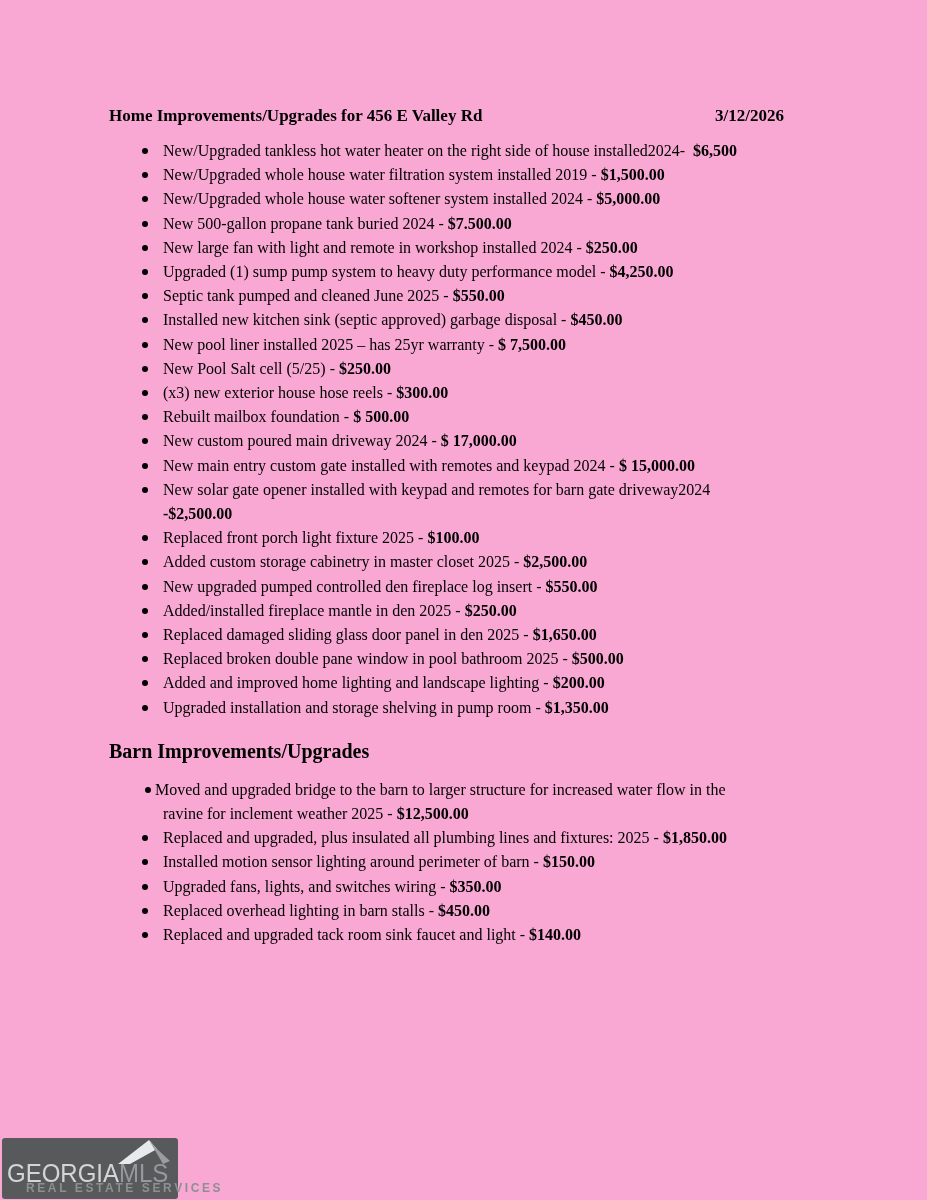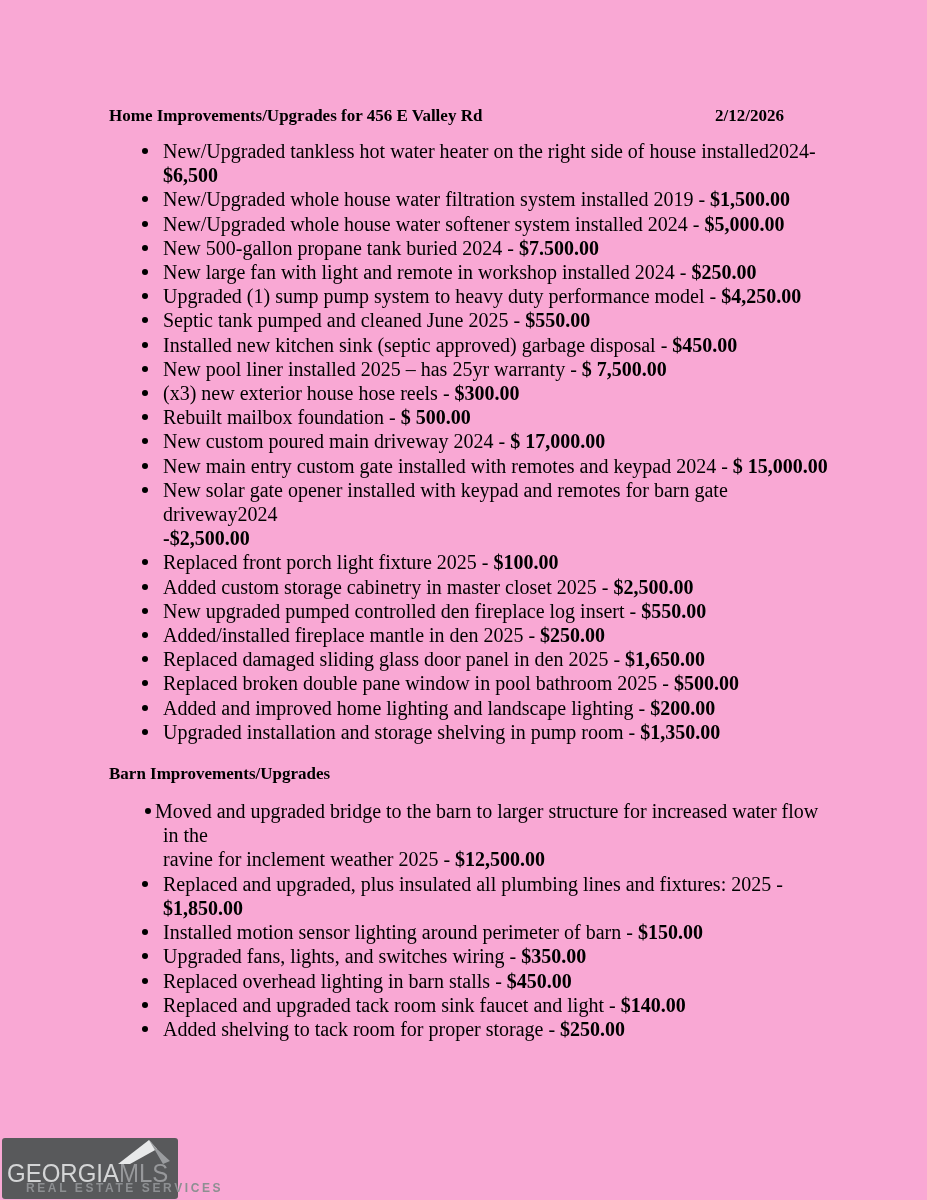--- a/index.html
+++ b/index.html
@@ -16,21 +16,21 @@
     justify-content:space-between;
     align-items:baseline;
     padding:106px 143px 0 109px;
     font-size:17px;
     font-weight:bold;
   }
   ul.item-list {
     list-style:none;
     margin:13px 0 0 0;
     padding:0 95px 0 109px;
-    font-size:20px;
+    font-size:16px;
     line-height:24.2px;
   }
   ul.item-list li {
     position:relative;
     padding-left:54px;
     white-space:pre-wrap;
   }
   ul.item-list li::before {
     content:"";
     position:absolute;
@@ -39,21 +39,21 @@
     background:#000;
     border-radius:50%;
   }
   ul.item-list li.tight {
     text-indent:-8px;
   }
   ul.item-list li.tight::before { left:36px; }
   ul.item-list b { font-weight:bold; }
   .section-heading {
     margin:20px 0 0 109px;
-    font-size:17px;
+    font-size:20px;
     font-weight:bold;
   }
   ul.item-list.barn { margin-top:15px; }
   
   .mls-logo {
     position:absolute;
     left:2px; bottom:1px;
     width:176px; height:61px;
     border-radius:3px;
     font-family:"Liberation Sans", sans-serif;
@@ -81,33 +81,34 @@
     white-space:nowrap;
   }
 </style>
 </head>
 <body>
 
 <div class="page">
 
   <div class="doc-header">
     <span>Home Improvements/Upgrades for 456 E Valley Rd</span>
-    <span>2/12/2026</span>
+    <span>3/12/2026</span>
   </div>
 
   <ul class="item-list">
     <li><span>New/Upgraded tankless hot water heater on the right side of house installed2024-  </span><b>$6,500</b></li>
     <li><span>New/Upgraded whole house water filtration system installed 2019 - </span><b>$1,500.00</b></li>
     <li><span>New/Upgraded whole house water softener system installed 2024 - </span><b>$5,000.00</b></li>
     <li><span>New 500-gallon propane tank buried 2024 - </span><b>$7.500.00</b></li>
     <li><span>New large fan with light and remote in workshop installed 2024 - </span><b>$250.00</b></li>
     <li><span>Upgraded (1) sump pump system to heavy duty performance model - </span><b>$4,250.00</b></li>
     <li><span>Septic tank pumped and cleaned June 2025 - </span><b>$550.00</b></li>
     <li><span>Installed new kitchen sink (septic approved) garbage disposal - </span><b>$450.00</b></li>
     <li><span>New pool liner installed 2025 – has 25yr warranty - </span><b>$ 7,500.00</b></li>
+    <li><span>New Pool Salt cell (5/25) - </span><b>$250.00</b></li>
     <li><span>(x3) new exterior house hose reels - </span><b>$300.00</b></li>
     <li><span>Rebuilt mailbox foundation - </span><b>$ 500.00</b></li>
     <li><span>New custom poured main driveway 2024 - </span><b>$ 17,000.00</b></li>
     <li><span>New main entry custom gate installed with remotes and keypad 2024 - </span><b>$ 15,000.00</b></li>
     <li><span>New solar gate opener installed with keypad and remotes for barn gate driveway2024
 </span><b>-$2,500.00</b></li>
     <li><span>Replaced front porch light fixture 2025 - </span><b>$100.00</b></li>
     <li><span>Added custom storage cabinetry in master closet 2025 - </span><b>$2,500.00</b></li>
     <li><span>New upgraded pumped controlled den fireplace log insert - </span><b>$550.00</b></li>
     <li><span>Added/installed fireplace mantle in den 2025 - </span><b>$250.00</b></li>
@@ -120,21 +121,20 @@
   <div class="section-heading">Barn Improvements/Upgrades</div>
 
   <ul class="item-list barn">
     <li class="tight"><span>Moved and upgraded bridge to the barn to larger structure for increased water flow in the
 ravine for inclement weather 2025 - </span><b>$12,500.00</b></li>
     <li><span>Replaced and upgraded, plus insulated all plumbing lines and fixtures: 2025 - </span><b>$1,850.00</b></li>
     <li><span>Installed motion sensor lighting around perimeter of barn - </span><b>$150.00</b></li>
     <li><span>Upgraded fans, lights, and switches wiring - </span><b>$350.00</b></li>
     <li><span>Replaced overhead lighting in barn stalls - </span><b>$450.00</b></li>
     <li><span>Replaced and upgraded tack room sink faucet and light - </span><b>$140.00</b></li>
-    <li><span>Added shelving to tack room for proper storage - </span><b>$250.00</b></li>
   </ul>
 
   <div class="mls-logo" style="background: rgb(88, 89, 91);">
     <span class="roof">
       <svg width="52" height="24" viewBox="0 0 52 24" aria-hidden="true">
         <polygon points="0,24 31,0 39,9 12,24" fill="#e8e9ea"></polygon>
         <polygon points="31,0 39,9 52,21 45,24" fill="#9a9c9f"></polygon>
       </svg>
     </span>
     <span class="wordmark"><span style="color: rgb(212, 213, 214);">GEORGIA</span><span style="color: rgb(151, 152, 155);">MLS</span></span>

